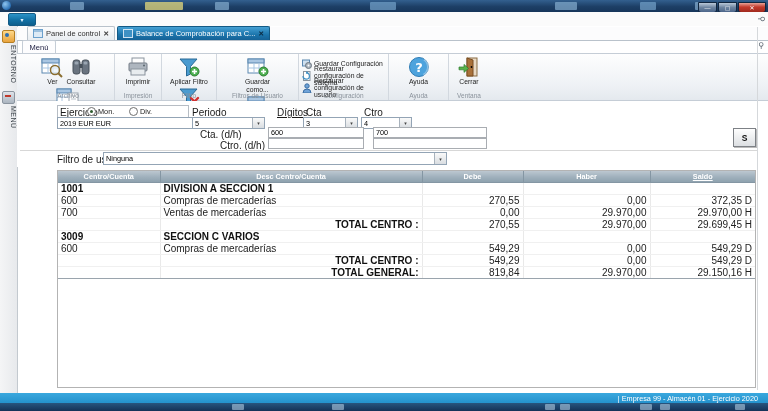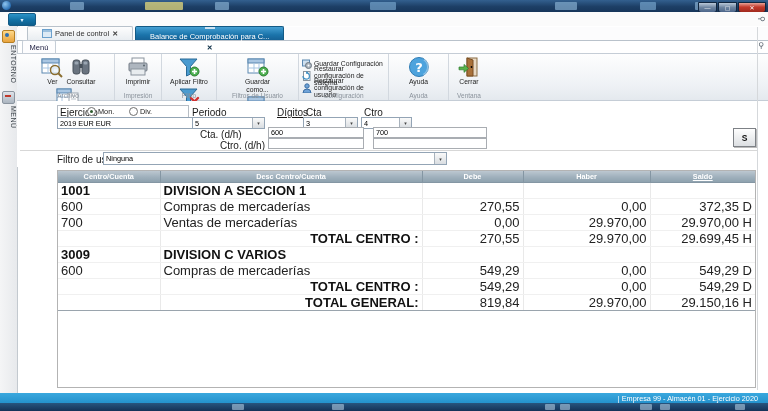--- a/index.html
+++ b/index.html
@@ -31,24 +31,24 @@
   .ico-entorno{background:linear-gradient(#ffd98a,#e8a33d);border:1px solid #b67f23;position:relative;}
   .ico-entorno::after{content:"";position:absolute;left:2px;top:2px;width:4px;height:4px;
     border-radius:50%;background:#2f6fb2;}
   .ico-menu{background:linear-gradient(#dfe4ea,#aab4bf);border:1px solid #8a949f;position:relative;}
   .ico-menu::after{content:"";position:absolute;left:2px;top:3px;width:6px;height:2px;background:#c0392b;}
   .vlabel{writing-mode:vertical-rl;font-size:7px;color:#3c434a;margin:2px auto;letter-spacing:.5px;
     text-align:center;width:100%;display:block;}
   
   .tabsrow{position:absolute;left:17px;top:27px;right:0;height:14px;border-bottom:1px solid #b9c2cb;
     display:flex;align-items:flex-end;padding-left:10px;box-sizing:border-box;background:#fcfcfd;}
-  .dtab{height:13px;display:flex;align-items:center;gap:3px;padding:0 14px;font-size:7.5px;
+  .dtab{height:13px;display:flex;align-items:center;gap:3px;padding:0 5px;font-size:7.5px;
     border:1px solid #b9c2cb;border-bottom:none;border-radius:2px 2px 0 0;margin-right:2px;}
   .dtab.inactive{background:linear-gradient(#fdfdfd,#e9edf1);color:#333;}
-  .dtab.active{background:linear-gradient(#45a0d3,#1b74ab 60%,#156296);color:#fff;border-color:#135a85;flex-direction:column;}
+  .dtab.active{background:linear-gradient(#45a0d3,#1b74ab 60%,#156296);color:#fff;border-color:#135a85;}
   .tab-winico{width:8px;height:7px;border:1px solid #6ba0cc;background:#ddeaf5;display:inline-block;}
   .tab-winico.lite{border-color:#cfe3f2;background:#3f91c4;}
   .tab-winico i{display:block;height:2px;background:#9cc0de;}
   .tab-close{font-size:7px;font-weight:bold;line-height:1;}
   .dtab.inactive .tab-close{color:#444;}
   .dtab.active .tab-close{color:#0b2d45;}
   
   .menutab{position:absolute;left:22px;top:40px;width:32px;height:13px;background:#fdfdfe;
     border:1px solid #c5cdd6;border-bottom:none;border-radius:2px 2px 0 0;
     font-size:7.5px;color:#224;display:flex;align-items:center;justify-content:center;}
@@ -87,21 +87,21 @@
     font-size:8.5px;font-weight:bold;display:flex;align-items:center;justify-content:center;color:#111;}
   .fdivider{position:absolute;left:3px;right:10px;top:49px;border-top:1px solid #d7d7d7;}
   
   .tframe{position:absolute;left:57px;top:170px;width:699px;height:218px;
     border:1px solid #b3b3b3;background:#fff;box-sizing:border-box;}
   table.grid{border-collapse:collapse;table-layout:fixed;width:100%;}
   .grid th{background:linear-gradient(#bcc7d0,#9fb0bc 55%,#8ea1ae);color:#fff;
     font-size:7.3px;font-weight:bold;height:11px;text-align:center;
     border-right:1px solid #8496a3;border-bottom:1px solid #8496a3;padding:0;}
   .grid th:last-child{border-right:none;text-decoration:underline;}
-  .grid td{font-size:13px;color:#222;height:11px;padding:0 3px;white-space:nowrap;overflow:hidden;
+  .grid td{font-size:10px;color:#222;height:11px;padding:0 3px;white-space:nowrap;overflow:hidden;
     border-right:1px solid #e9e9e9;border-bottom:1px solid #f0f0f0;}
   .grid td:last-child{border-right:none;}
   .grid td.num{text-align:right;}
   .grid tr.group td{font-weight:bold;color:#111;}
   .grid tr.total td.desc,.grid tr.grand td.desc{font-weight:bold;text-align:right;color:#111;}
   .grid tr.grand td{border-top:1px solid #9aa4ad;border-bottom:1px solid #9aa4ad;}
   
   .statusbar{position:absolute;left:0;top:393px;width:768px;height:10px;
     background:linear-gradient(#3aa8de,#2492cd);color:#fff;font-size:7.3px;
     display:flex;align-items:center;justify-content:flex-end;padding-right:10px;box-sizing:border-box;}
@@ -476,21 +476,21 @@
         </tr>
         <tr class="total">
           <td></td>
           <td class="desc">TOTAL CENTRO :</td>
           <td class="num">270,55</td>
           <td class="num">29.970,00</td>
           <td class="num">29.699,45 H</td>
         </tr>
         <tr class="group">
           <td>3009</td>
-          <td class="desc">DIVISION C VARIOS</td>
+          <td class="desc">SECCION C VARIOS</td>
           <td class="num"></td>
           <td class="num"></td>
           <td class="num"></td>
         </tr>
         <tr>
           <td>600</td>
           <td class="desc">Compras de mercaderías</td>
           <td class="num">549,29</td>
           <td class="num">0,00</td>
           <td class="num">549,29 D</td>

